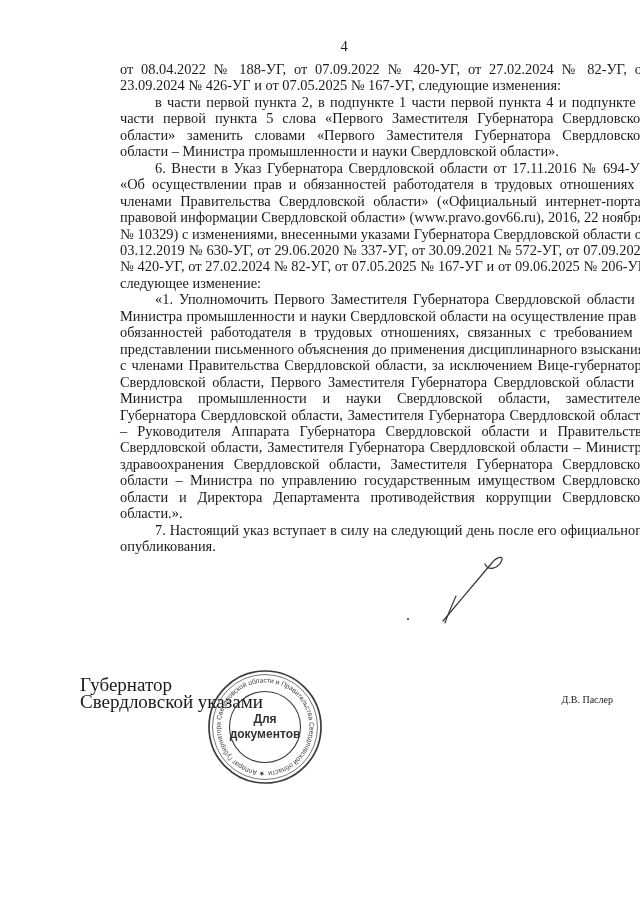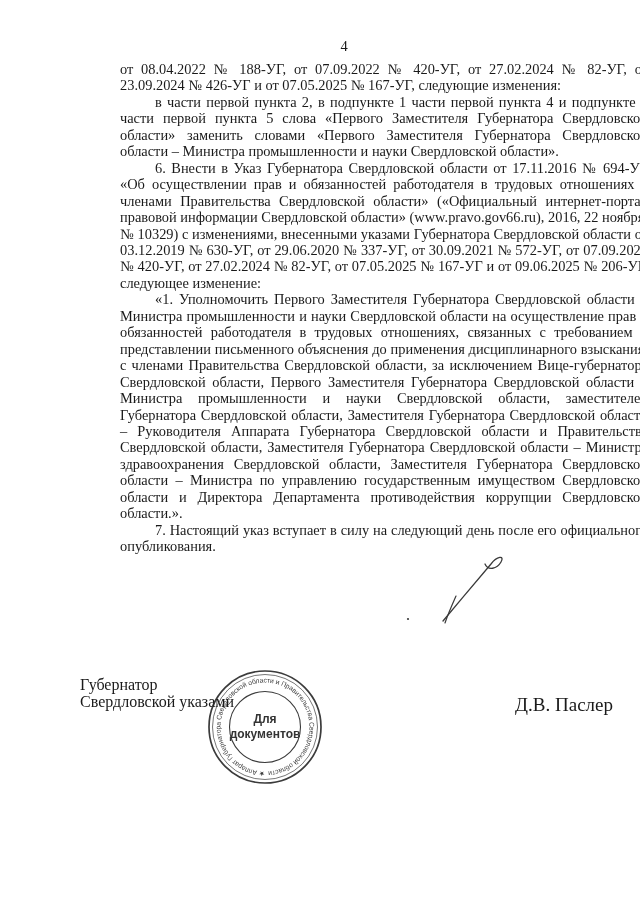--- a/index.html
+++ b/index.html
@@ -33,28 +33,28 @@
     text-align: justify;
     margin-left: 40px;
   }
   .doc-body p { text-indent: 35px; }
   .doc-body p.no-indent { text-indent: 0; }
 
   .signature-block {
     position: absolute;
     top: 676px;
     left: 80px;
-    font-size: 16px;
+    font-size: 19px;
     line-height: 17px;
   }
   .signatory-name {
     position: absolute;
     top: 694px;
     right: 27px;
-    font-size: 19px;
+    font-size: 10px;
   }
 
   .stamp {
     position: absolute;
     left: 190px;
     top: 652px;
     opacity: 0.92;
   }
   .stamp .ring-text {
     font-family: "Liberation Sans", sans-serif;

